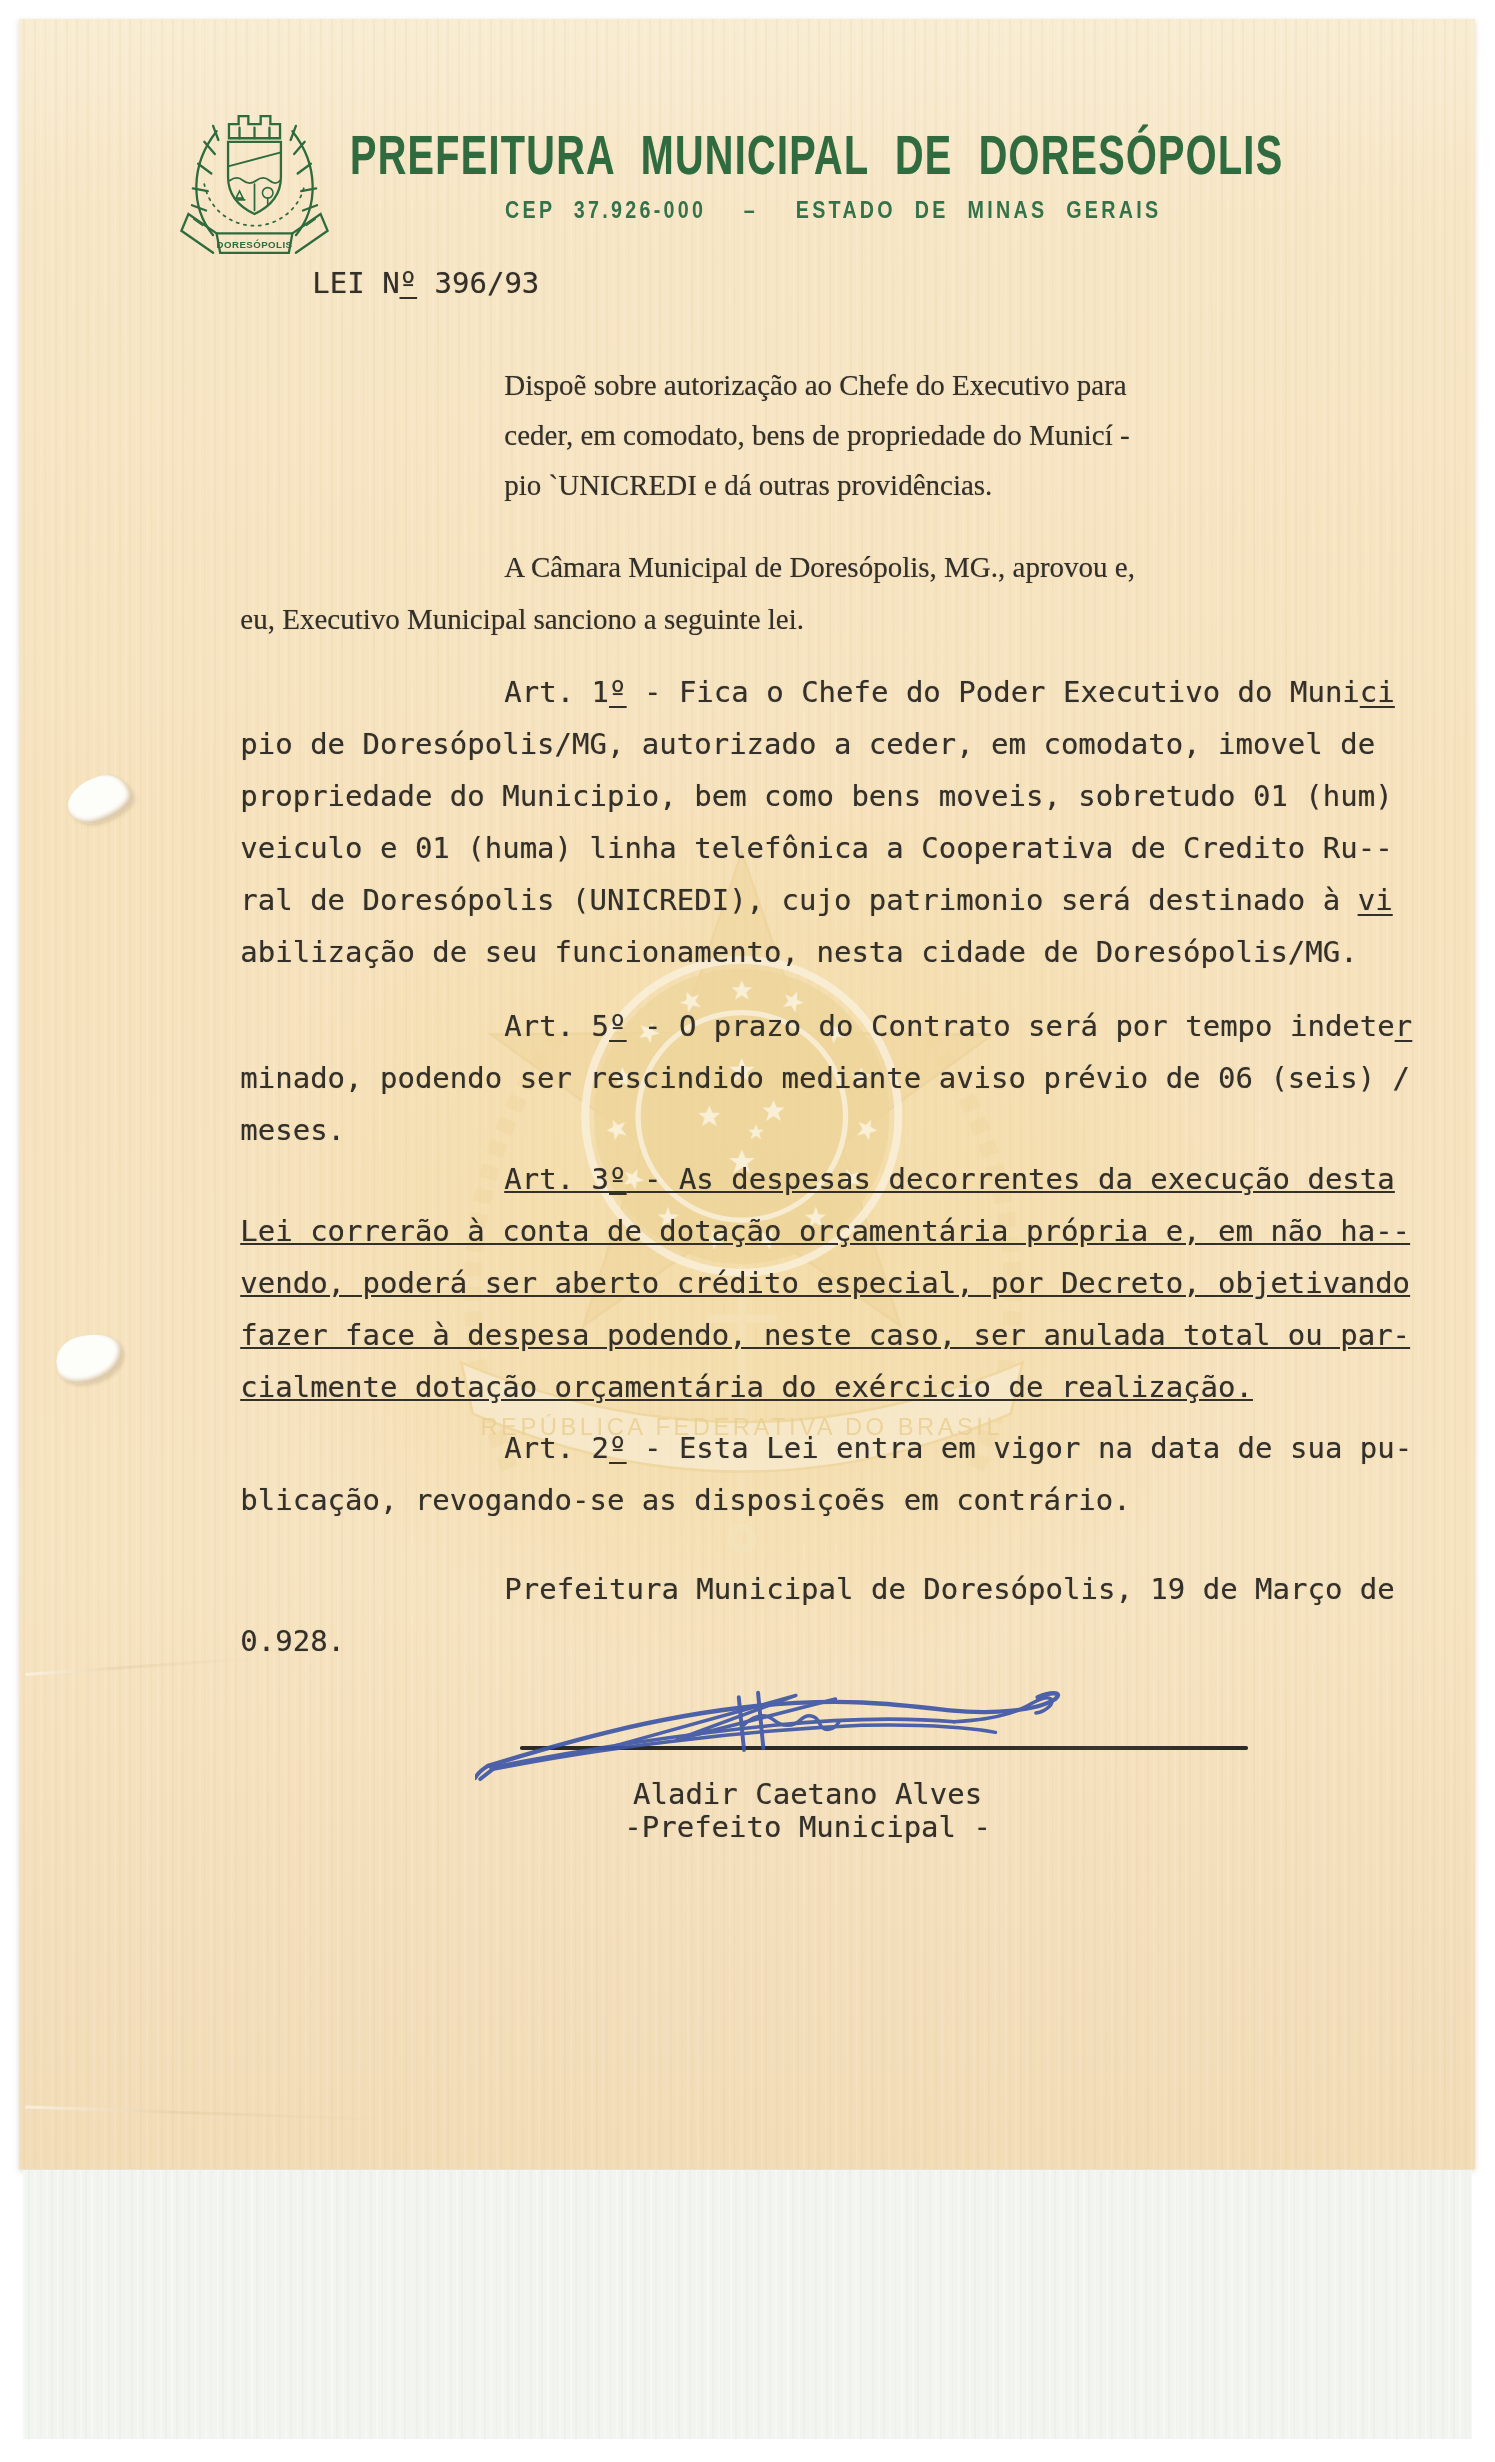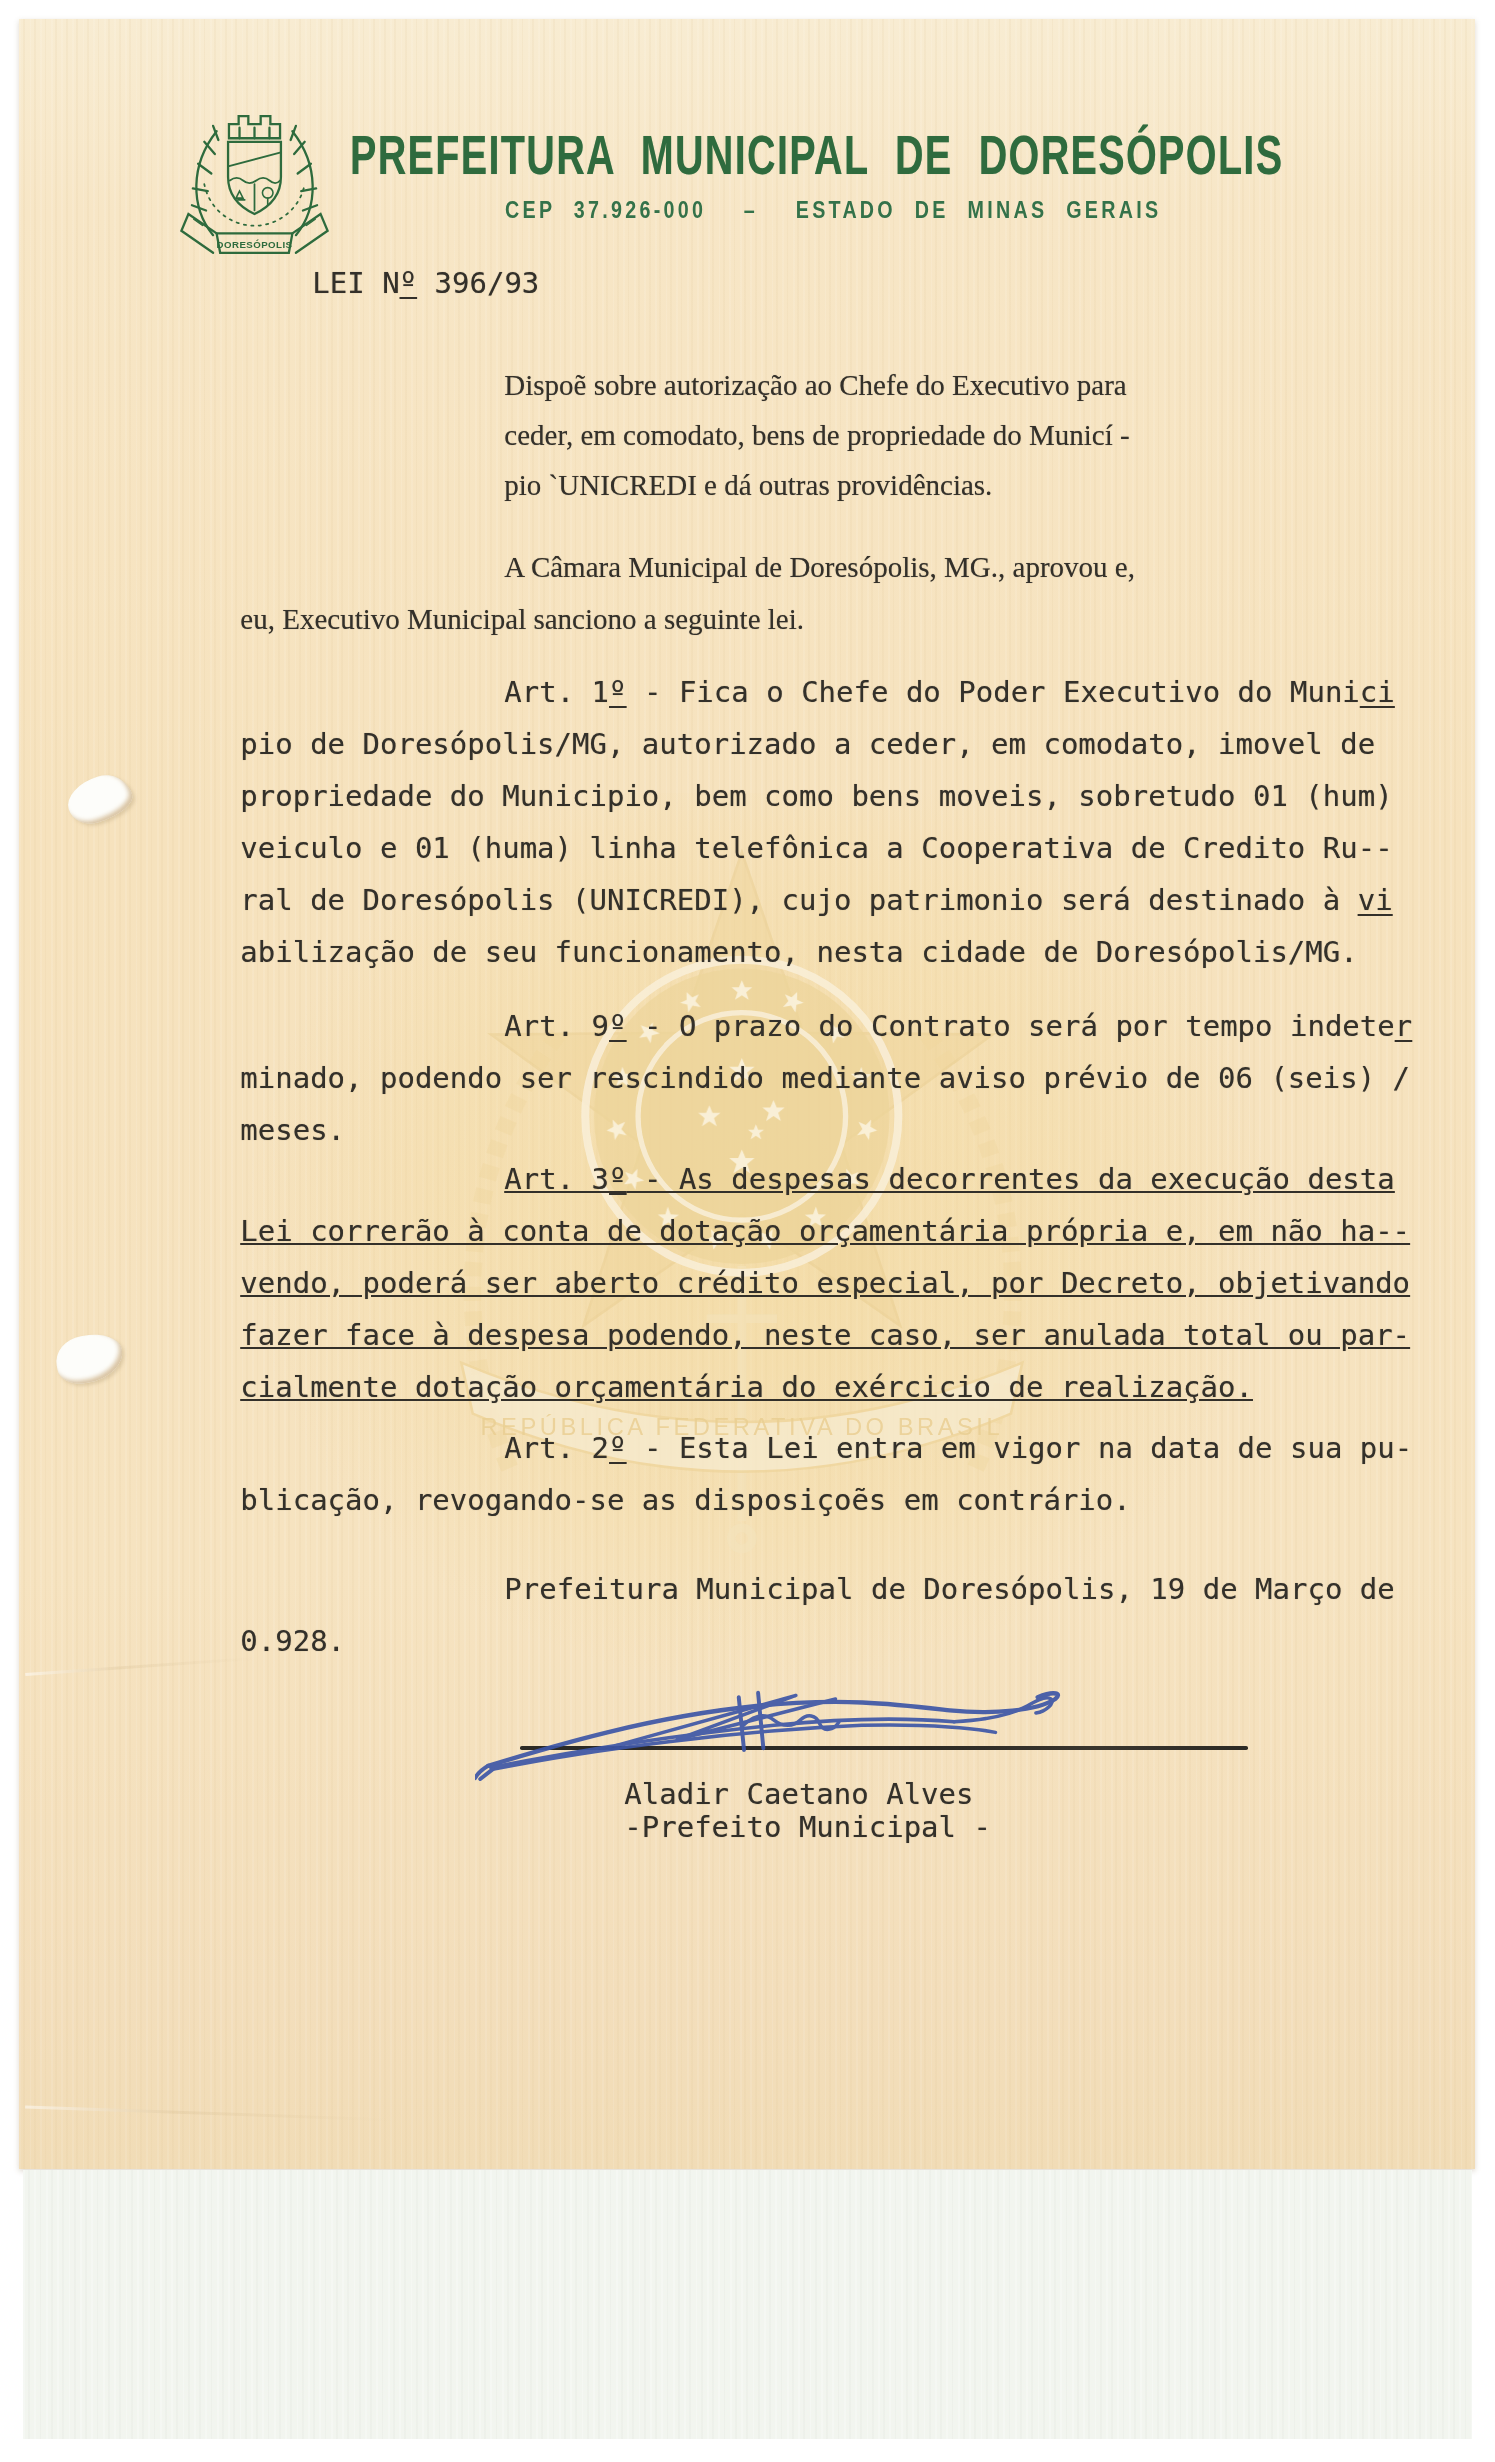--- a/index.html
+++ b/index.html
@@ -58,21 +58,21 @@
   .p-lei{left:293px;top:238px;}
   .p-summary{left:485px;top:341px;}
   .p-summary .tl{height:50px;line-height:50px;font-family:Liberation Serif, serif;}
   .p-opening{left:221px;top:522px;font-family:Liberation Serif, serif;}
   .p-art1{left:221px;top:647px;}
   .p-art2{left:221px;top:981px;}
   .p-art3{left:221px;top:1134px;text-decoration:underline;}
   .p-art4{left:221px;top:1403px;}
   .p-closing{left:221px;top:1544px;}
   .p-signer{left:605px;top:1759px;}
-  .p-signer .tl{height:33px;line-height:33px;}
+  .p-signer .tl{height:33px;line-height:33px;text-align:center;}
   
   .sig-rule{
     position:absolute;left:501px;top:1727px;width:728px;height:3.5px;
     background:linear-gradient(90deg,#2c2a25 0 55%,#3a362e 80%,#2c2a25);
     border-radius:1.8px;
   }
   .sig-svg{position:absolute;left:456px;top:1643px;}
   
   .hole{position:absolute;background:#fdfdfa;
     box-shadow:inset -2.6px -3.5px 4.4px rgba(205,178,135,.75), 1.8px 2.6px 3.5px rgba(160,140,100,.28);}
@@ -170,21 +170,21 @@
     </g>
 
     <path d="M205,610 Q524,745 843,610 L830,668 Q524,800 218,668 Z" fill="#f7ecd2" opacity="0.75" stroke="#eed49a" stroke-width="3"></path>
     <text x="524" y="692" text-anchor="middle" font-family="Liberation Sans, sans-serif" font-size="27" letter-spacing="4" fill="#e8cd90" opacity="0.85">REPÚBLICA FEDERATIVA DO BRASIL</text>
   </svg>
 
   <div class="para p-lei"><div class="tl"><span>LEI N</span><span class="u">º</span><span> 396/93</span></div></div>
   <div class="para p-summary"><div class="tl"><span>Dispoẽ sobre autorização ao Chefe do Executivo para</span></div><div class="tl"><span>ceder, em comodato, bens de propriedade do Municí -</span></div><div class="tl"><span>pio `UNICREDI e dá outras providências.</span></div></div>
   <div class="para p-opening"><div class="tl ind"><span>A Câmara Municipal de Doresópolis, MG., aprovou e,</span></div><div class="tl"><span>eu, Executivo Municipal sanciono a seguinte lei.</span></div></div>
   <div class="para p-art1"><div class="tl ind"><span>Art. 1</span><span class="u">º</span><span> - Fica o Chefe do Poder Executivo do Muni</span><span class="u">ci</span></div><div class="tl"><span>pio de Doresópolis/MG, autorizado a ceder, em comodato, imovel de</span></div><div class="tl"><span>propriedade do Municipio, bem como bens moveis, sobretudo 01 (hum)</span></div><div class="tl"><span>veiculo e 01 (huma) linha telefônica a Cooperativa de Credito Ru--</span></div><div class="tl"><span>ral de Doresópolis (UNICREDI), cujo patrimonio será destinado à </span><span class="u">vi</span></div><div class="tl"><span>abilização de seu funcionamento, nesta cidade de Doresópolis/MG.</span></div></div>
-  <div class="para p-art2"><div class="tl ind"><span>Art. 9</span><span class="u">º</span><span> - O prazo do Contrato será por tempo indete</span><span class="u">r</span></div><div class="tl"><span>minado, podendo ser rescindido mediante aviso prévio de 06 (seis) /</span></div><div class="tl"><span>meses.</span></div></div>
+  <div class="para p-art2"><div class="tl ind"><span>Art. 5</span><span class="u">º</span><span> - O prazo do Contrato será por tempo indete</span><span class="u">r</span></div><div class="tl"><span>minado, podendo ser rescindido mediante aviso prévio de 06 (seis) /</span></div><div class="tl"><span>meses.</span></div></div>
   <div class="para p-art3"><div class="tl ind"><span>Art. 3</span><span class="u">º</span><span> - As despesas decorrentes da execução desta</span></div><div class="tl"><span>Lei correrão à conta de dotação orçamentária própria e, em não ha--</span></div><div class="tl"><span>vendo, poderá ser aberto crédito especial, por Decreto, objetivando</span></div><div class="tl"><span>fazer face à despesa podendo, neste caso, ser anulada total ou par-</span></div><div class="tl"><span>cialmente dotação orçamentária do exércicio de realização.</span></div></div>
   <div class="para p-art4"><div class="tl ind"><span>Art. 2</span><span class="u">º</span><span> - Esta Lei entra em vigor na data de sua pu-</span></div><div class="tl"><span>blicação, revogando-se as disposiçoẽs em contrário.</span></div></div>
   <div class="para p-closing"><div class="tl ind"><span>Prefeitura Municipal de Doresópolis, 19 de Março de</span></div><div class="tl"><span>0.928.</span></div></div>
   <div class="para p-signer"><div class="tl"><span>Aladir Caetano Alves</span></div><div class="tl"><span>-Prefeito Municipal -</span></div></div>
 
   <div class="sig-rule"></div>
   <svg class="sig-svg" width="633" height="132" viewBox="0 0 720 150">
     <g fill="none" stroke="#3d56a6" stroke-linecap="round" stroke-linejoin="round" opacity="0.92">
       <path stroke-width="5" d="M15,118 C90,95 200,62 320,50 C420,40 480,48 540,55 C590,60 640,55 660,42 C668,36 660,32 640,40"></path>
       <path stroke-width="4" d="M20,122 C140,98 300,78 440,72 C520,70 572,76 592,80"></path>

